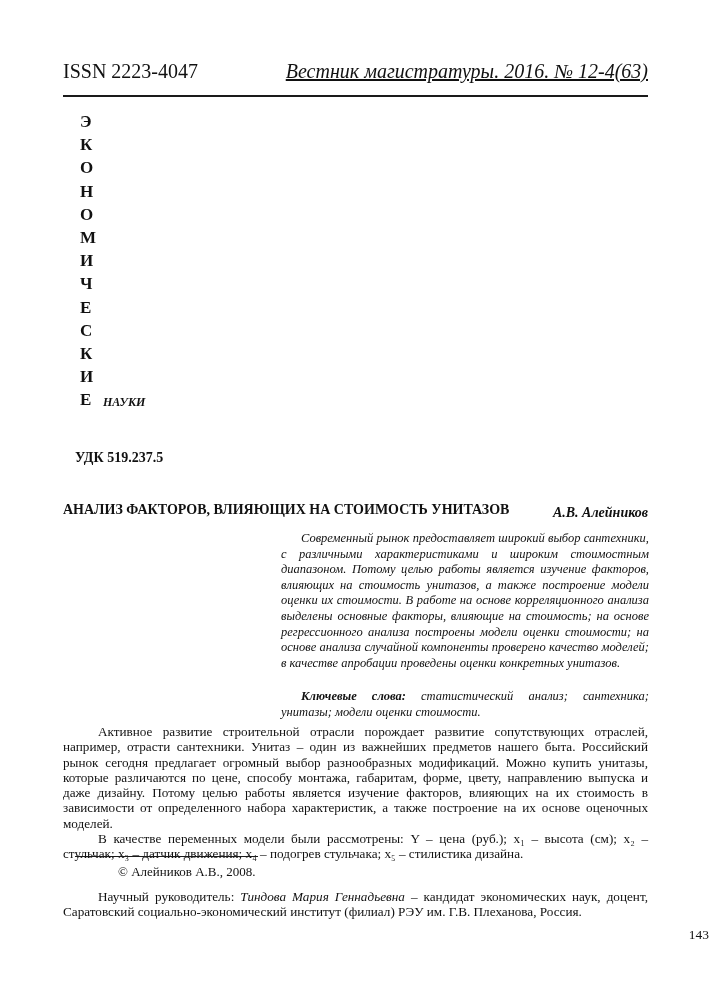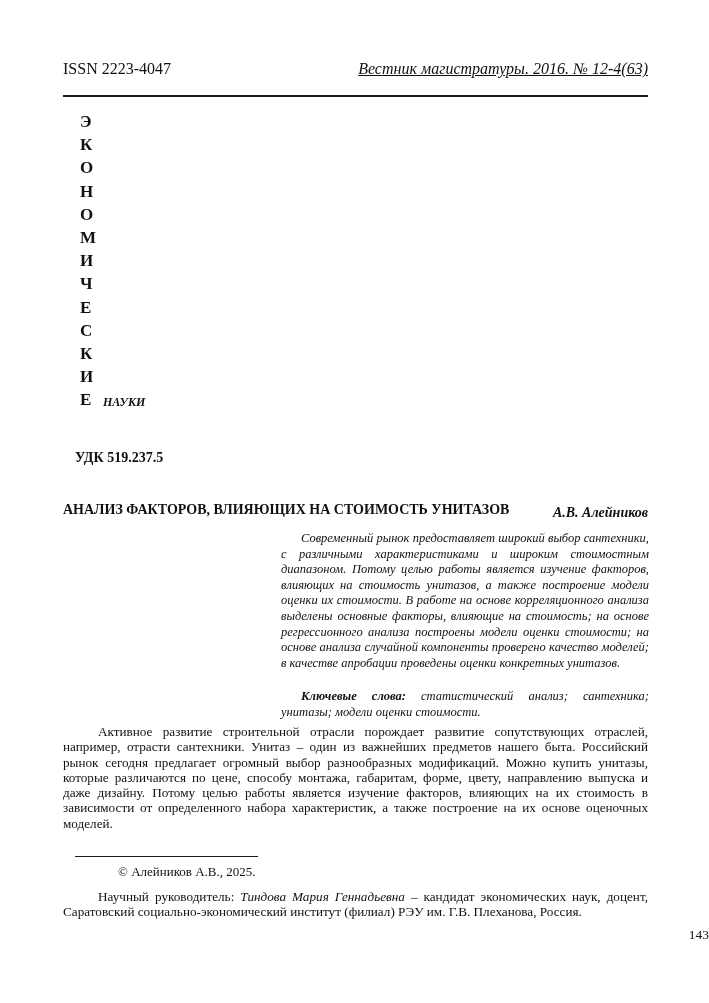--- a/index.html
+++ b/index.html
@@ -13,21 +13,21 @@
     color: #111111;
     overflow: hidden;
   }
   
   .header-row {
     position: absolute;
     top: 60px; left: 63px; right: 61px;
     display: flex;
     justify-content: space-between;
     align-items: center;
-    font-size: 16px;
+    font-size: 20px;
   }
   .header-journal { font-style: italic; text-decoration: underline; }
   .header-rule {
     position: absolute;
     top: 95px; left: 63px; right: 61px;
     height: 0;
     border-top: 2px solid #1a1a1a;
   }
   
   .rubric {
@@ -163,23 +163,24 @@
   <div class="article-title">АНАЛИЗ ФАКТОРОВ, ВЛИЯЮЩИХ НА СТОИМОСТЬ УНИТАЗОВ</div>
 
   <div class="abstract">Современный рынок предоставляет широкий выбор сантехники, с различными характеристиками и широким стоимостным диапазоном. Потому целью работы является изучение факторов, влияющих на стоимость унитазов, а также построение модели оценки их стоимости. В работе на основе корреляционного анализа выделены основные факторы, влияющие на стоимость; на основе регрессионного анализа построены модели оценки стоимости; на основе анализа случайной компоненты проверено качество моделей; в качестве апробации проведены оценки конкретных унитазов.</div>
 
   <div class="keywords">
     <span class="keywords-label">Ключевые слова:</span><span> статистический анализ; сантехника; унитазы; модели оценки стоимости.</span>
   </div>
 
   <div class="body-text">
     <p>Активное развитие строительной отрасли порождает развитие сопутствующих отраслей, например, отрасти сантехники. Унитаз – один из важнейших предметов нашего быта. Российский рынок сегодня предлагает огромный выбор разнообразных модификаций. Можно купить унитазы, которые различаются по цене, способу монтажа, габаритам, форме, цвету, направлению выпуска и даже дизайну. Потому целью работы является изучение факторов, влияющих на их стоимость в зависимости от определенного набора характеристик, а также построение на их основе оценочных моделей.</p>
+    <p>В качестве переменных модели были рассмотрены: Y – цена (руб.); x₁ – высота (см); x₂ – стульчак; x₃ – датчик движения; x₄ – подогрев стульчака; x₅ – стилистика дизайна.</p>
   </div>
 
   <div class="footnote-rule"></div>
-  <div class="copyright">© Алейников А.В., 2025.</div>
+  <div class="copyright">© Алейников А.В., 2008.</div>
   <div class="advisor">
     <span>Научный руководитель: </span><span class="advisor-name">Тиндова Мария Геннадьевна</span><span> – кандидат экономических наук, доцент, Саратовский социально-экономический институт (филиал) РЭУ им. Г.В. Плеханова, Россия.</span>
   </div>
 
   <div class="page-number">143</div>
 
 </div>
 
 </body></html>

